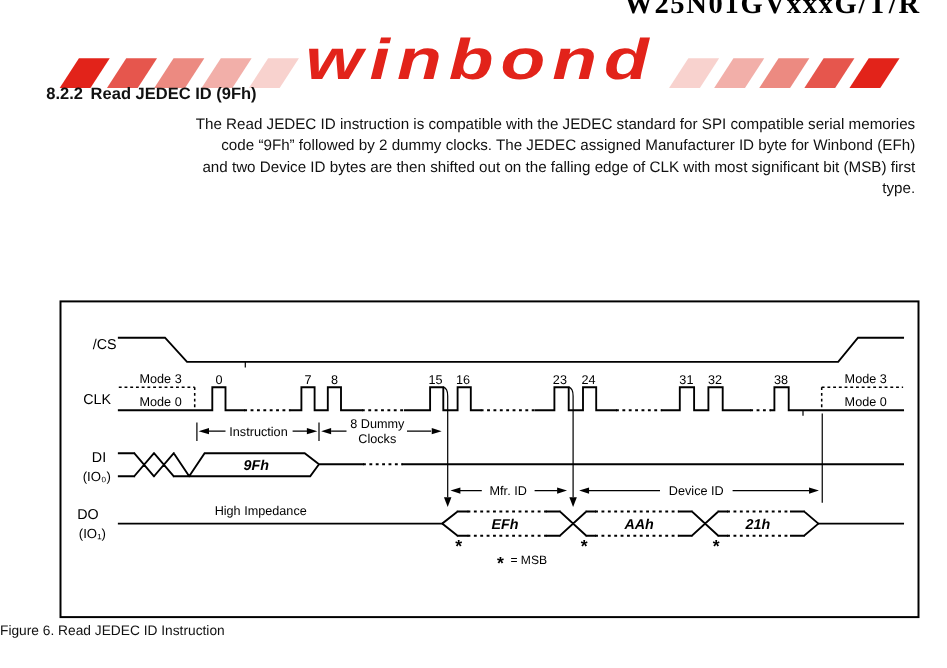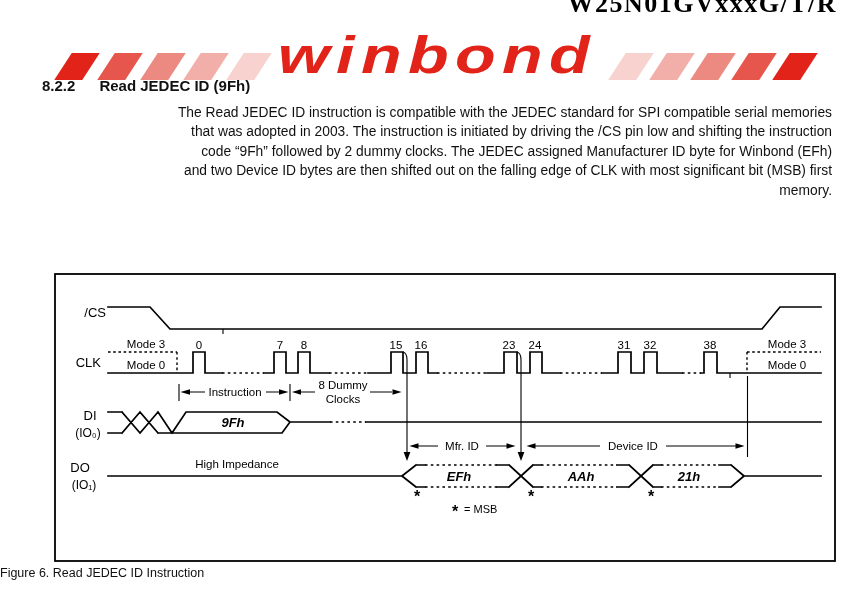--- a/index.html
+++ b/index.html
@@ -25,21 +25,21 @@
   .chev{width:28px;height:27px;margin-right:15px;transform:skewX(-33deg);}
   #chev-right .chev{margin-right:13px;}
   #logo-text{
     position:absolute;left:272px;top:17px;width:330px;height:54px;
     font-weight:bold;font-style:italic;font-size:52px;line-height:54px;
     letter-spacing:5px;text-align:center;color:var(--brand,#e2231a);
     transform:scaleX(1.28);transform-origin:center;
   }
   
   #section-heading{top:77px;left:42px;font-weight:bold;font-size:15px;white-space:nowrap;}
-  #section-heading .num{margin-right:24px;}
+  #section-heading .num{margin-right:7px;}
   
   #paragraph{top:103px;left:42px;width:790px;font-size:13.8px;}
   #paragraph .pline{height:19.4px;line-height:19.4px;white-space:nowrap;text-align:right;}
   
   #figure-caption{top:566px;left:0;width:812px;text-align:left;font-size:12.5px;}
   
   #diagram-svg{top:0;left:0;}
   svg text{font-family:"Liberation Sans","DejaVu Sans",sans-serif;fill:#000;}
   .sig-label{font-size:13px;}
   .sig-sub{font-size:12px;}
@@ -77,24 +77,23 @@
     <div class="chev" style="background: rgb(226, 35, 26);"></div>
   </div>
 </div>
 
 <div class="abs" id="section-heading">
   <span class="num">8.2.2</span><span>Read JEDEC ID (9Fh)</span>
 </div>
 
 <div class="abs" id="paragraph">
   <div class="pline">The Read JEDEC ID instruction is compatible with the JEDEC standard for SPI compatible serial memories</div>
-  <div class="pline">that was adopted in 2003. The instruction is initiated by driving the /CS pin low and shifting the instruction</div>
   <div class="pline">code “9Fh” followed by 2 dummy clocks. The JEDEC assigned Manufacturer ID byte for Winbond (EFh)</div>
   <div class="pline">and two Device ID bytes are then shifted out on the falling edge of CLK with most significant bit (MSB) first</div>
-  <div class="pline">memory.</div>
+  <div class="pline">type.</div>
 </div>
 
 <svg class="abs" id="diagram-svg" width="861" height="607" viewBox="0 0 861 607">
 
   <rect class="boxline" x="55" y="274" width="780" height="287"></rect>
 
   <path class="wave" d="M108,307 H150 L170,329 H762 L780,307 H821"></path>
   <path class="thin" d="M223,329 V334"></path>
 
   <path class="wave" d="M108,373 H193 V352 H205 V373 H222

